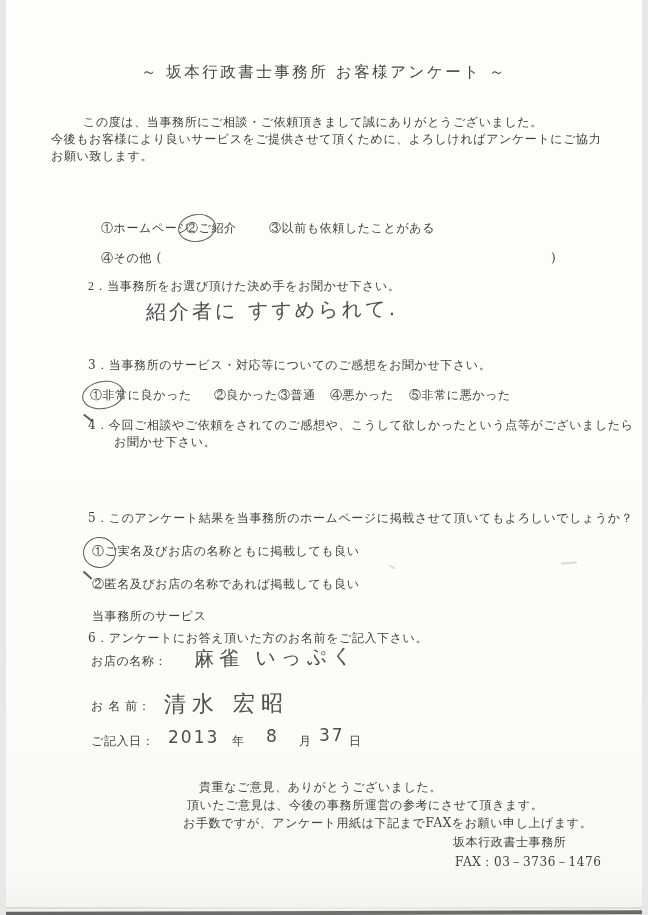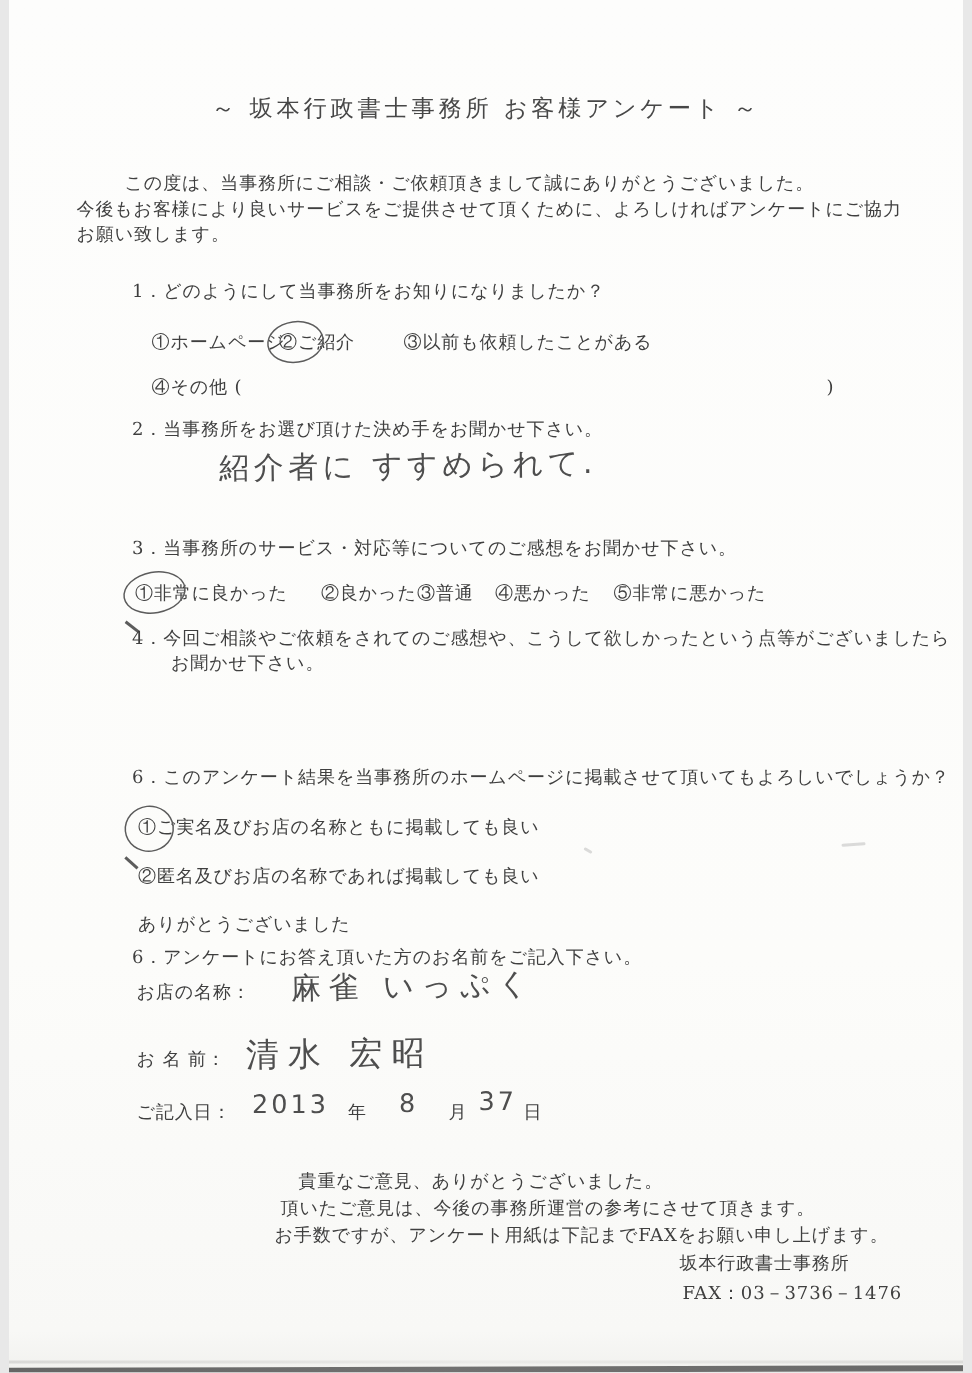--- a/index.html
+++ b/index.html
@@ -73,47 +73,46 @@
 <body>
 
 <div class="paper">
 
   <div class="line title">～ 坂本行政書士事務所 お客様アンケート ～</div>
 
   <div class="line" style="top:115px; left:77px;">この度は、当事務所にご相談・ご依頼頂きまして誠にありがとうございました。</div>
   <div class="line" style="top:132px; left:45px;">今後もお客様により良いサービスをご提供させて頂くために、よろしければアンケートにご協力</div>
   <div class="line" style="top:149px; left:45px;">お願い致します。</div>
 
-  <div class="line" style="top:187px; left:82px;">1．どのようにして当事務所をお知りになりましたか？</div>
   <div class="line" style="top:221px; left:95px;">①ホームページ</div>
   <div class="line" style="top:221px; left:180px;">②ご紹介</div>
   <div class="line" style="top:221px; left:263px;">③以前も依頼したことがある</div>
   <div class="line" style="top:251px; left:95px;">④その他 (</div>
   <div class="line" style="top:251px; left:545px;">)</div>
   <div class="circle" style="top:214px; left:172px; width:36px; height:26px; transform:rotate(-8deg);"></div>
 
-  <div class="line" style="top:279px; left:82px;">2．当事務所をお選び頂けた決め手をお聞かせ下さい。</div>
+  <div class="line" style="top:279px; left:82px;font-family:Liberation Serif, serif;">2．当事務所をお選び頂けた決め手をお聞かせ下さい。</div>
   <div class="line hw hw-answer" style="top:298px; left:140px;">紹介者に すすめられて.</div>
 
   <div class="line" style="top:358px; left:82px;text-align:center;">3．当事務所のサービス・対応等についてのご感想をお聞かせ下さい。</div>
   <div class="line" style="top:388px; left:84px;">①非常に良かった</div>
   <div class="line" style="top:388px; left:208px;">②良かった</div>
   <div class="line" style="top:388px; left:272px;">③普通</div>
   <div class="line" style="top:388px; left:324px;">④悪かった</div>
   <div class="line" style="top:388px; left:403px;">⑤非常に悪かった</div>
   <div class="circle tail" style="top:381px; left:76px; width:40px; height:26px; transform:rotate(-10deg);"></div>
 
   <div class="line" style="top:418px; left:82px;">4．今回ご相談やご依頼をされてのご感想や、こうして欲しかったという点等がございましたら</div>
   <div class="line" style="top:435px; left:108px;">お聞かせ下さい。</div>
   <div class="line hw hw-answer" style="top:460px; left:140px;"></div>
 
-  <div class="line" style="top:511px; left:82px;">6．このアンケート結果を当事務所のホームページに掲載させて頂いてもよろしいでしょうか？</div>
+  <div class="line" style="top:511px; left:82px;">5．このアンケート結果を当事務所のホームページに掲載させて頂いてもよろしいでしょうか？</div>
   <div class="line" style="top:544px; left:86px;">①ご実名及びお店の名称ともに掲載しても良い</div>
   <div class="line" style="top:577px; left:86px;">②匿名及びお店の名称であれば掲載しても良い</div>
-  <div class="line" style="top:609px; left:86px;">ありがとうございました</div>
+  <div class="line" style="top:609px; left:86px;">当事務所のサービス</div>
   <div class="circle tail" style="top:537px; left:77px; width:31px; height:29px; transform:rotate(-6deg);"></div>
   <div class="smudge" style="top:566px; left:383px; width:6px; height:2px; transform:rotate(30deg);"></div>
   <div class="smudge" style="top:562px; left:555px; width:16px; height:2px; transform:rotate(-4deg);"></div>
 
   <div class="line" style="top:631px; left:82px;">6．アンケートにお答え頂いた方のお名前をご記入下さい。</div>
 
   <div class="line" style="top:654px; left:85px;">お店の名称：</div>
   <div class="line hw hw-shop" style="top:645px; left:188px;">麻雀 いっぷく</div>
 
   <div class="line" style="top:699px; left:85px;">お 名 前：</div>

